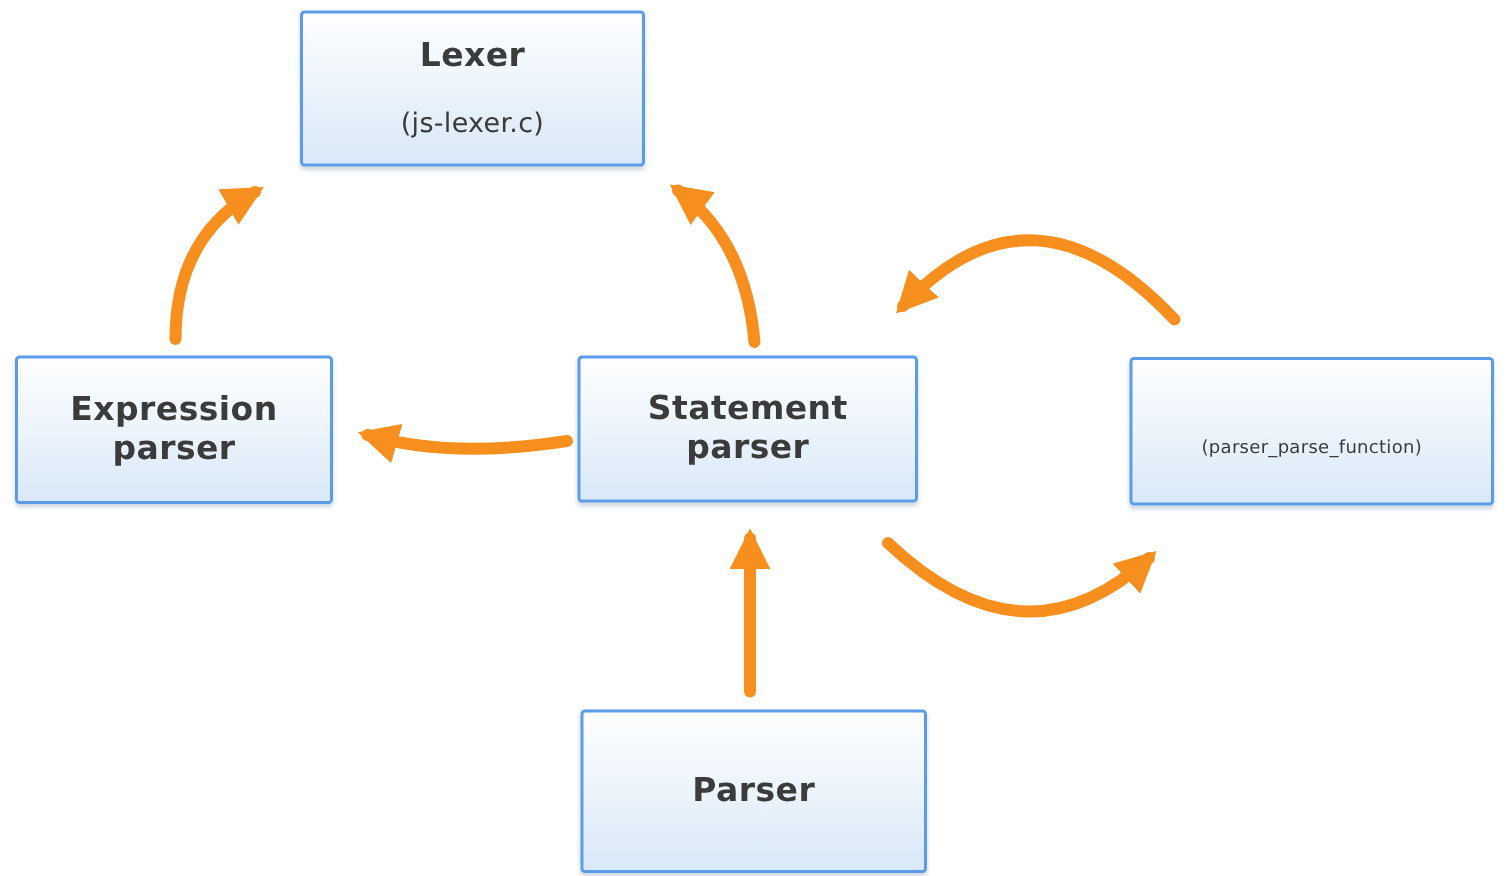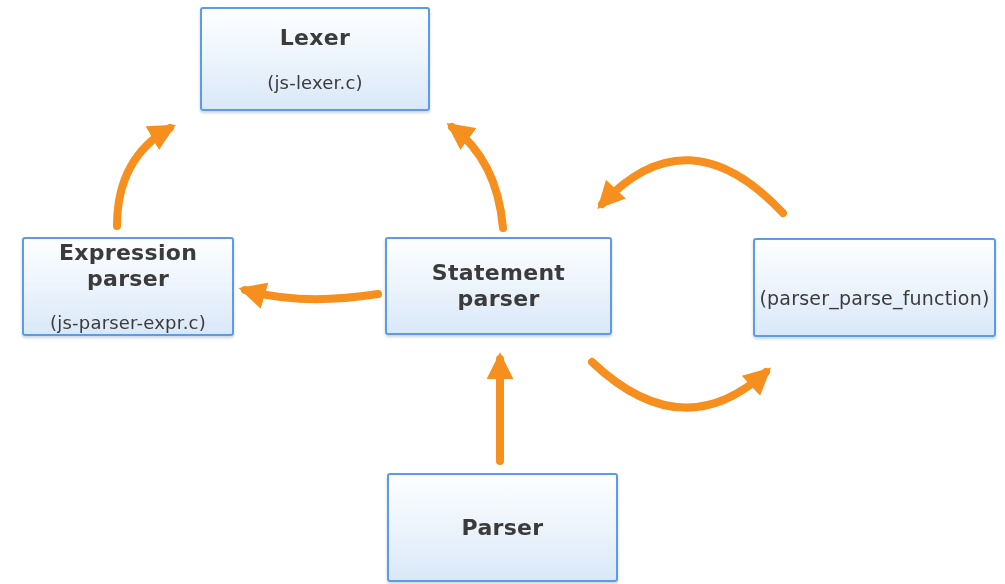--- a/index.html
+++ b/index.html
@@ -9,21 +9,21 @@
   .edges { position:absolute; left:0; top:0; width:1005px; height:584px; }
   .edge { stroke:#f78f1e; stroke-width:8; fill:none; stroke-linecap:round; }
   .node { position:absolute; display:flex; flex-direction:column; align-items:center;
     justify-content:center; border:2px solid #5c9ce6; border-radius:3px;
     background:linear-gradient(to bottom,#fdfeff 0%,#eef5fc 45%,#d9e8f8 100%);
     box-shadow:0 2px 3px rgba(110,135,160,0.35);
     color:#3b3b3b; text-align:center; }
   .title { font-size:22px; font-weight:700; line-height:1.18; white-space:pre-line;
     letter-spacing:0.3px; }
   .subtitle { font-size:18px; font-weight:400; margin-top:21px; letter-spacing:0.2px; }
-  .node-function .subtitle { font-size:19px; }
+  .node-function .subtitle { font-size:12px; }
 </style>
 </head>
 <body>
 
 <div class="canvas">
 
   <svg class="edges" viewBox="0 0 1005 584" xmlns="http://www.w3.org/2000/svg">
     <defs>
       <marker id="ah" viewBox="0 0 10 10" refX="7.5" refY="5" markerWidth="3.4" markerHeight="3.4" orient="auto">
         <path d="M0 0 L10 5 L0 10 Z" fill="#f78f1e"></path>
@@ -35,24 +35,23 @@
     <path class="edge" marker-end="url(#ah)" d="M 783 213 Q 688 112 602 204"></path>
     <path class="edge" marker-end="url(#ah)" d="M 592 362 Q 683 448 766 372"></path>
     <path class="edge" marker-end="url(#ah)" d="M 500 461 L 500 359"></path>
   </svg>
 
   <div class="node" style="left:200px; top:7px; width:230px; height:104px">
     <div class="title">Lexer</div>
     <div class="subtitle">(js-lexer.c)</div>
   </div>
 
-  <div class="node" style="left:22px; top:237px; width:212px; height:99px">
+  <div class="node" style="left:10px; top:237px; width:212px; height:99px">
     <div class="title">Expression
 parser</div>
-    <div class="subtitle">(js-parser-expr.c)</div>
   </div>
 
   <div class="node" style="left:385px; top:237px; width:227px; height:98px">
     <div class="title">Statement
 parser</div>
   </div>
 
   <div class="node node-function" style="left:753px; top:238px; width:243px; height:99px">
     <div class="subtitle">(parser_parse_function)</div>
   </div>

